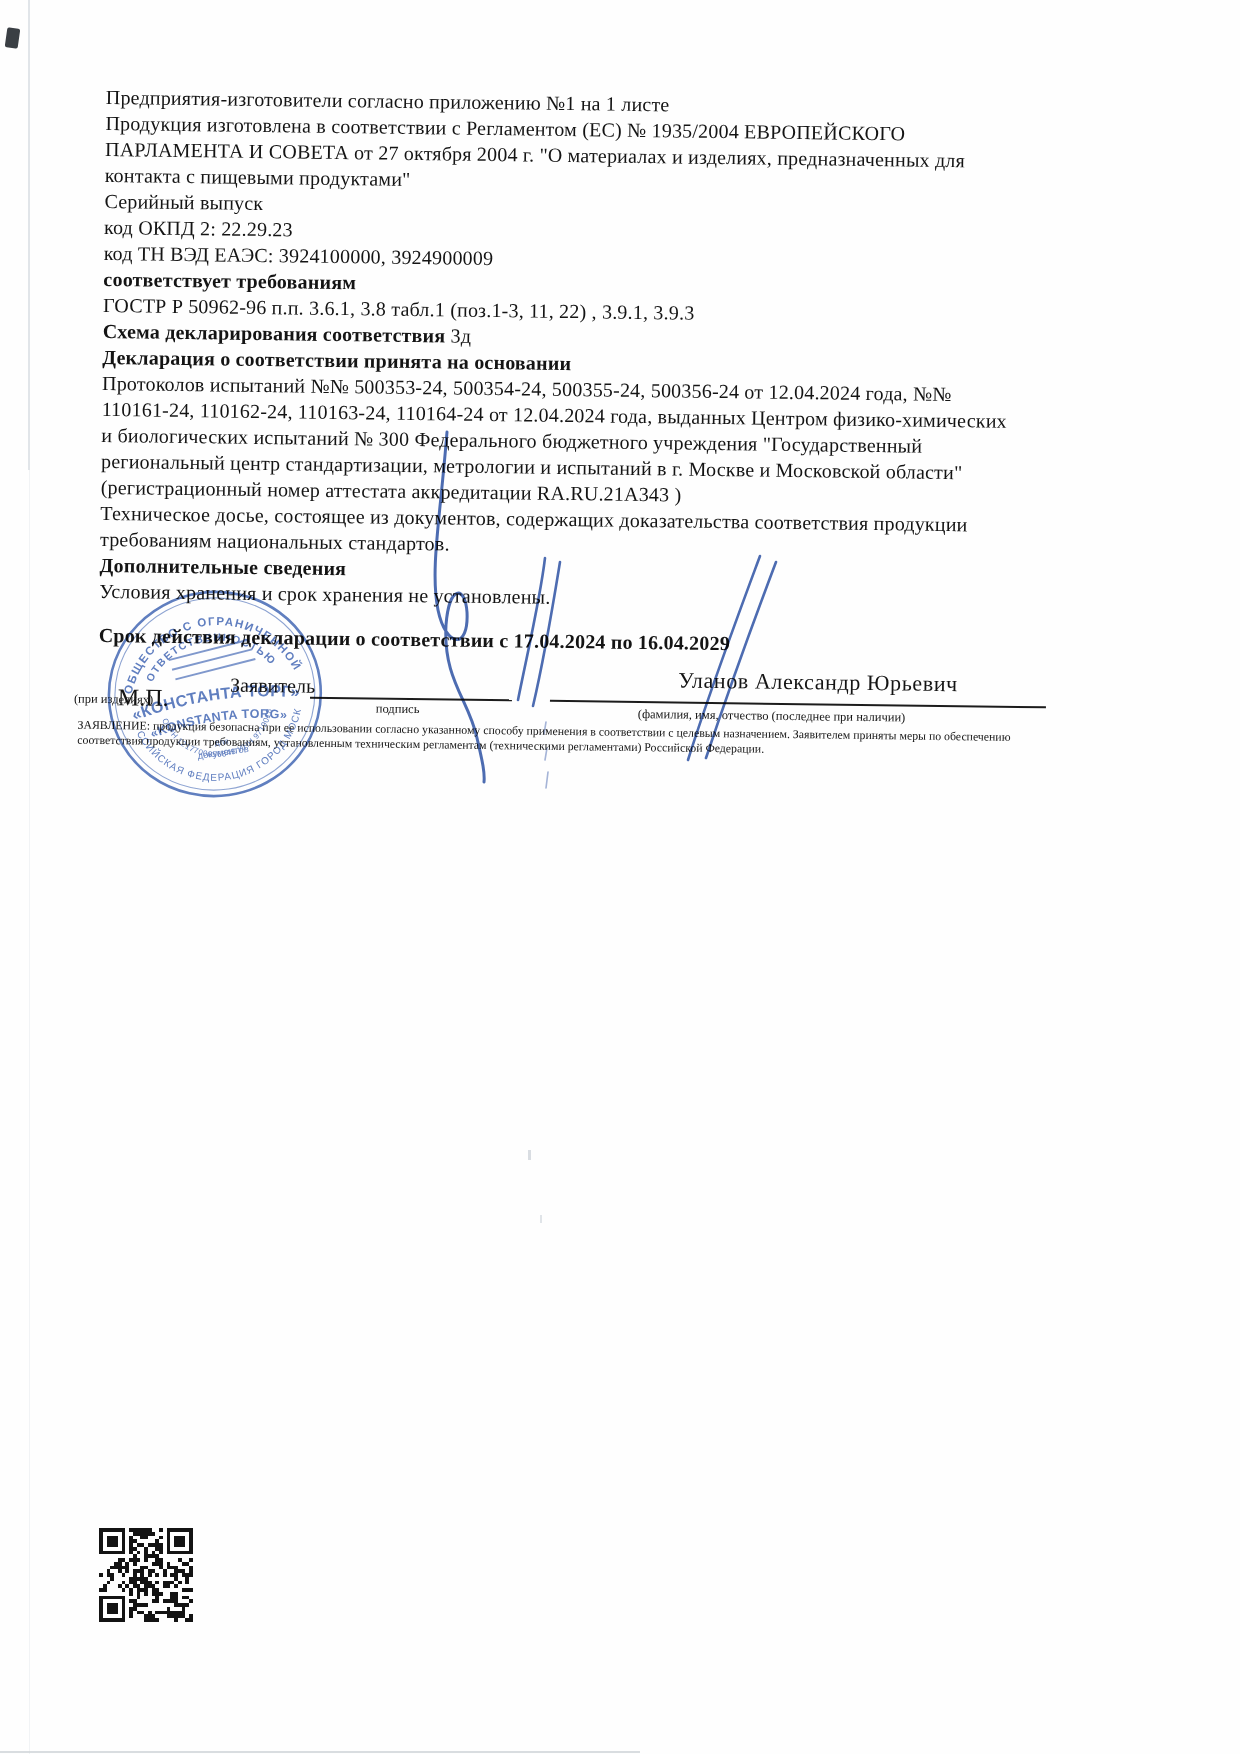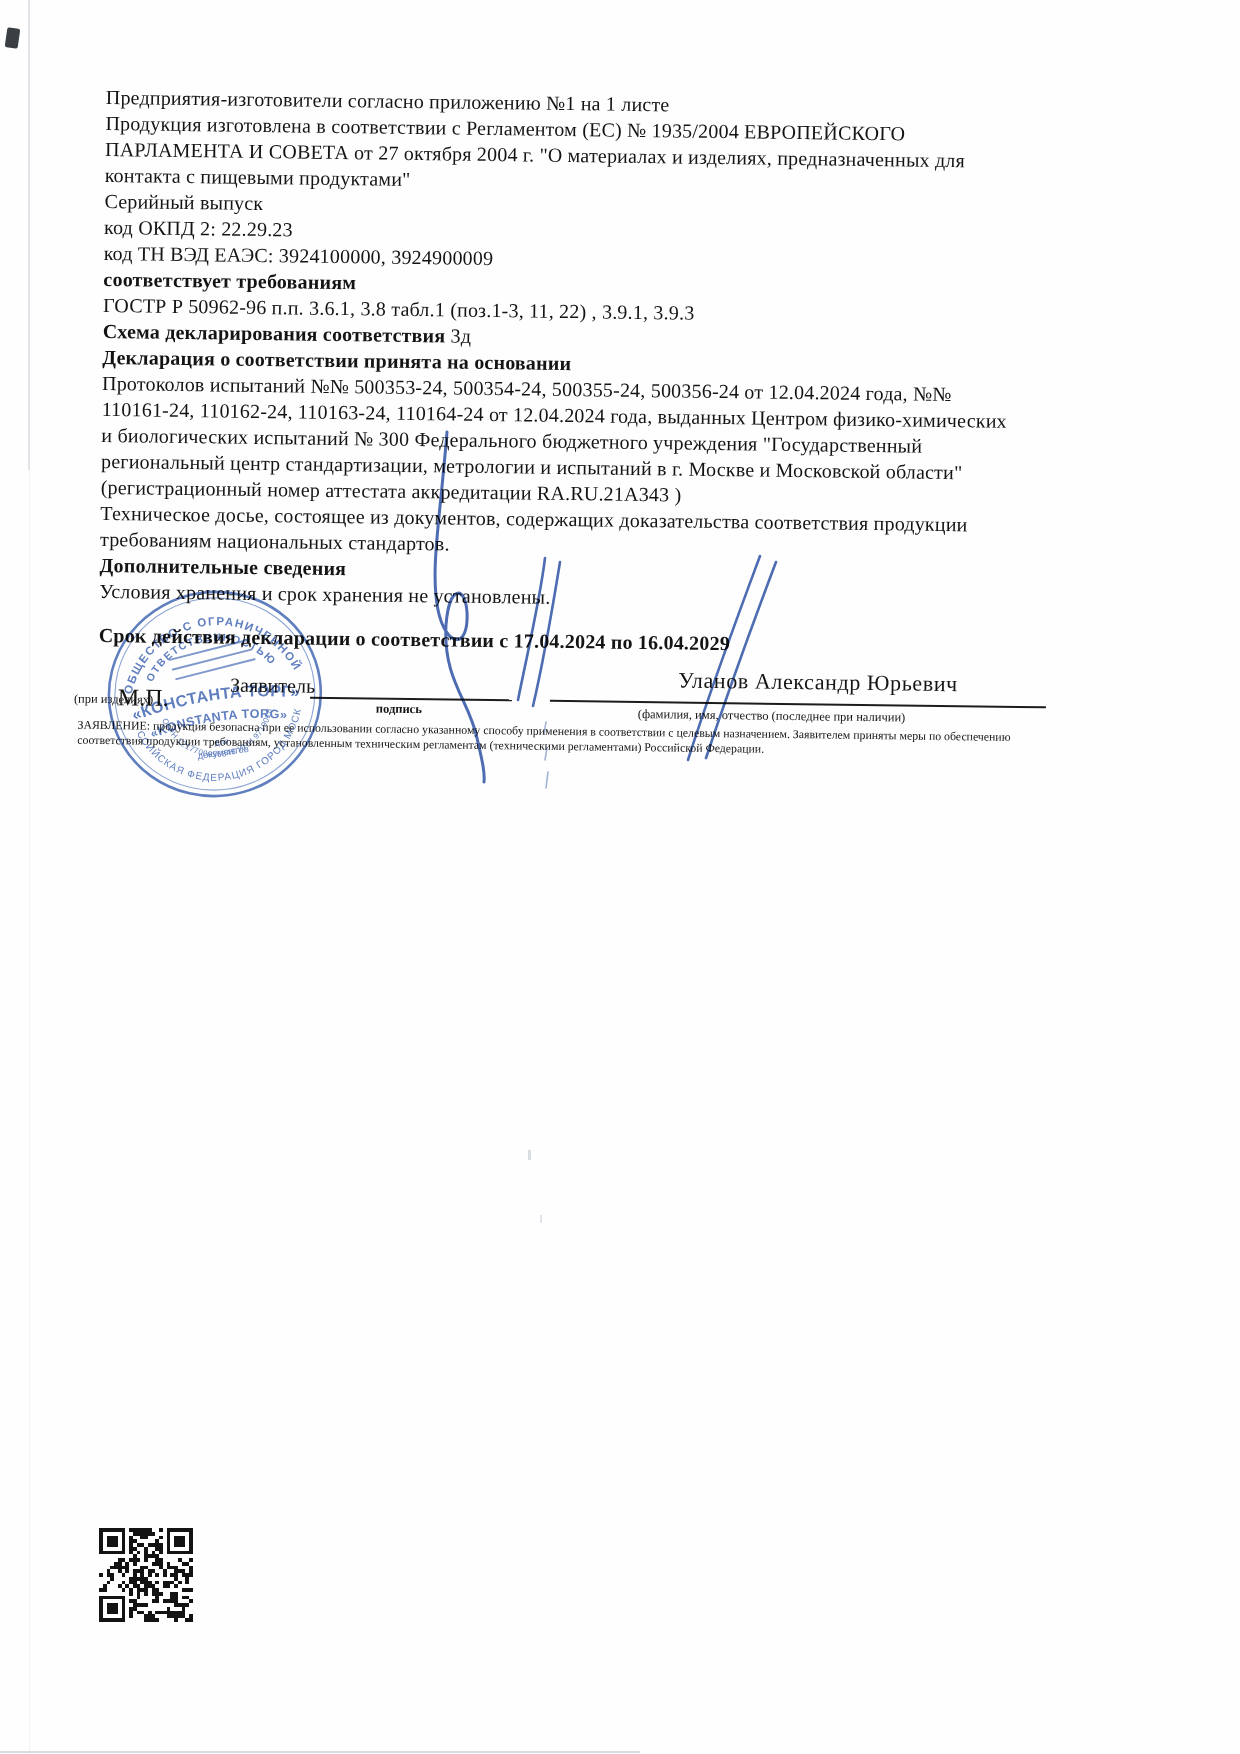--- a/index.html
+++ b/index.html
@@ -28,21 +28,21 @@
   .validity{margin-top:18px;}
   
   .sig-area{position:relative;height:210px;}
   .sig-area .abs{position:absolute;margin:0;}
   .mp{left:20px;top:36px;font-size:24px;}
   .mp-note{left:-24px;top:44px;font-size:12.5px;}
   .applicant{left:132px;top:24px;font-size:20px;}
   .sigline{border-bottom:2px solid #1c1c1c;height:0;}
   .sigline1{left:212px;top:46px;width:202px;}
   .sigline2{left:452px;top:46px;width:496px;}
-  .sig-caption{left:278px;top:50px;font-size:12.5px;font-weight:bold;}
+  .sig-caption{left:278px;top:50px;font-size:12.5px;}
   .fio-name{left:580px;top:12px;font-size:22px;letter-spacing:.6px;white-space:nowrap;}
   .fio-caption{left:540px;top:52px;font-size:12.5px;}
   .statement{left:-20px;top:70px;width:940px;font-size:11.8px;line-height:15px;}
   .statement p{margin:0;white-space:nowrap;}
   
   .stamp{
     position:absolute;left:104px;top:588px;width:222px;height:214px;
     transform:rotate(-8deg);
     mix-blend-mode:multiply;
     opacity:.88;

